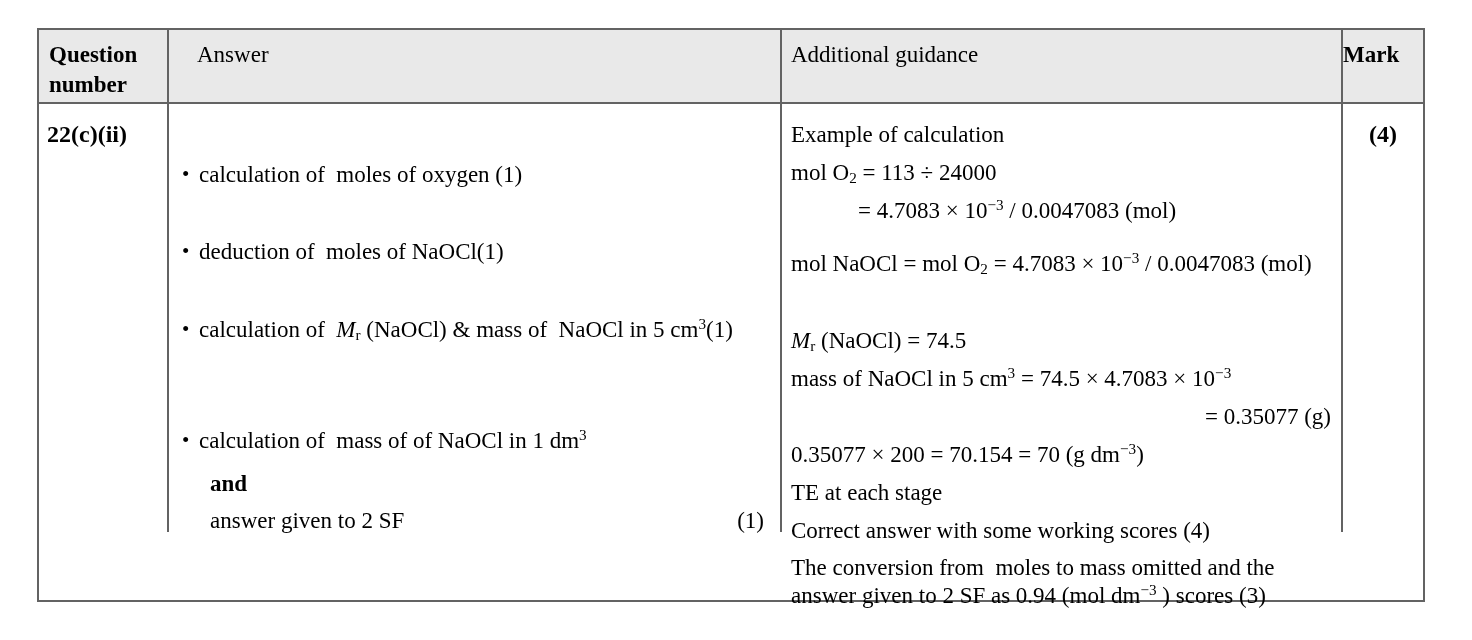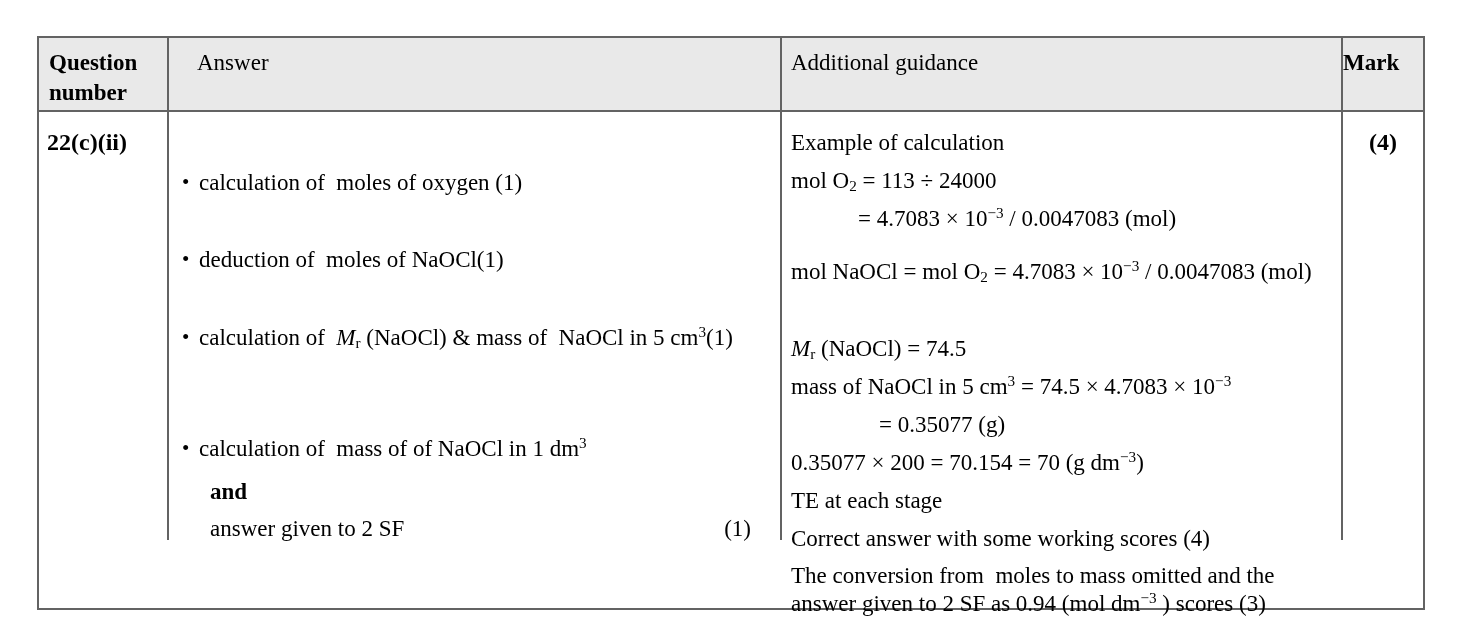--- a/index.html
+++ b/index.html
@@ -9,21 +9,21 @@
   }
   *{box-sizing:border-box; margin:0; padding:0;}
   html,body{width:1472px; height:640px; background:#fff; overflow:hidden;}
   body{
     font-family:"Liberation Serif","DejaVu Serif",serif;
     color:var(--text);
     font-size:23px;
     line-height:29px;
   }
   .mstable{
-    position:absolute; left:37px; top:36px;
+    position:absolute; left:37px; top:28px;
     width:1388px; height:574px;
     border:2px solid var(--border);
     background:#fff;
   }
   .thead{
     display:flex; height:74px;
     background:var(--header-bg);
     border-bottom:2px solid var(--border);
   }
   .tbody{display:flex; height:428px;}
@@ -45,28 +45,28 @@
     width:28px; padding-left:11px; flex:0 0 28px;
     font-size:21px; line-height:29px;
   }
   .ans-item .txt{white-space:pre-wrap; flex:1; padding-right:20px;}
   .ans-b1{margin-bottom:48px;}
   .ans-b2{margin-bottom:49px;}
   .ans-b3{margin-bottom:82px;}
   .ans-b4{margin-bottom:14px;}
   .ans-and{margin-left:39px; font-weight:bold; margin-bottom:8px; white-space:pre-wrap;}
   .ans-final{
-    margin-left:39px; margin-right:29px;
+    margin-left:39px; margin-right:16px;
     display:flex; justify-content:space-between; white-space:pre-wrap;
   }
   
   .gcell{padding:16px 10px 0 9px;}
   .g-line{white-space:pre-wrap; margin-bottom:9px;}
   .g-indent-sm{margin-left:67px;}
-  .g-indent-lg{margin-left:88px;}
+  .g-indent-lg{margin-left:88px;text-align:right;}
   .g-gap-after{margin-bottom:48px;margin-top:24px;}
   .g-line.wrap{line-height:28px;}
   
   .sup{font-size:0.66em; position:relative; top:-0.55em; line-height:0; white-space:pre;}
   .sub{font-size:0.66em; position:relative; top:0.18em; line-height:0; white-space:pre;}
   .i{font-style:italic;}
 </style>
 </head>
 <body>
 

